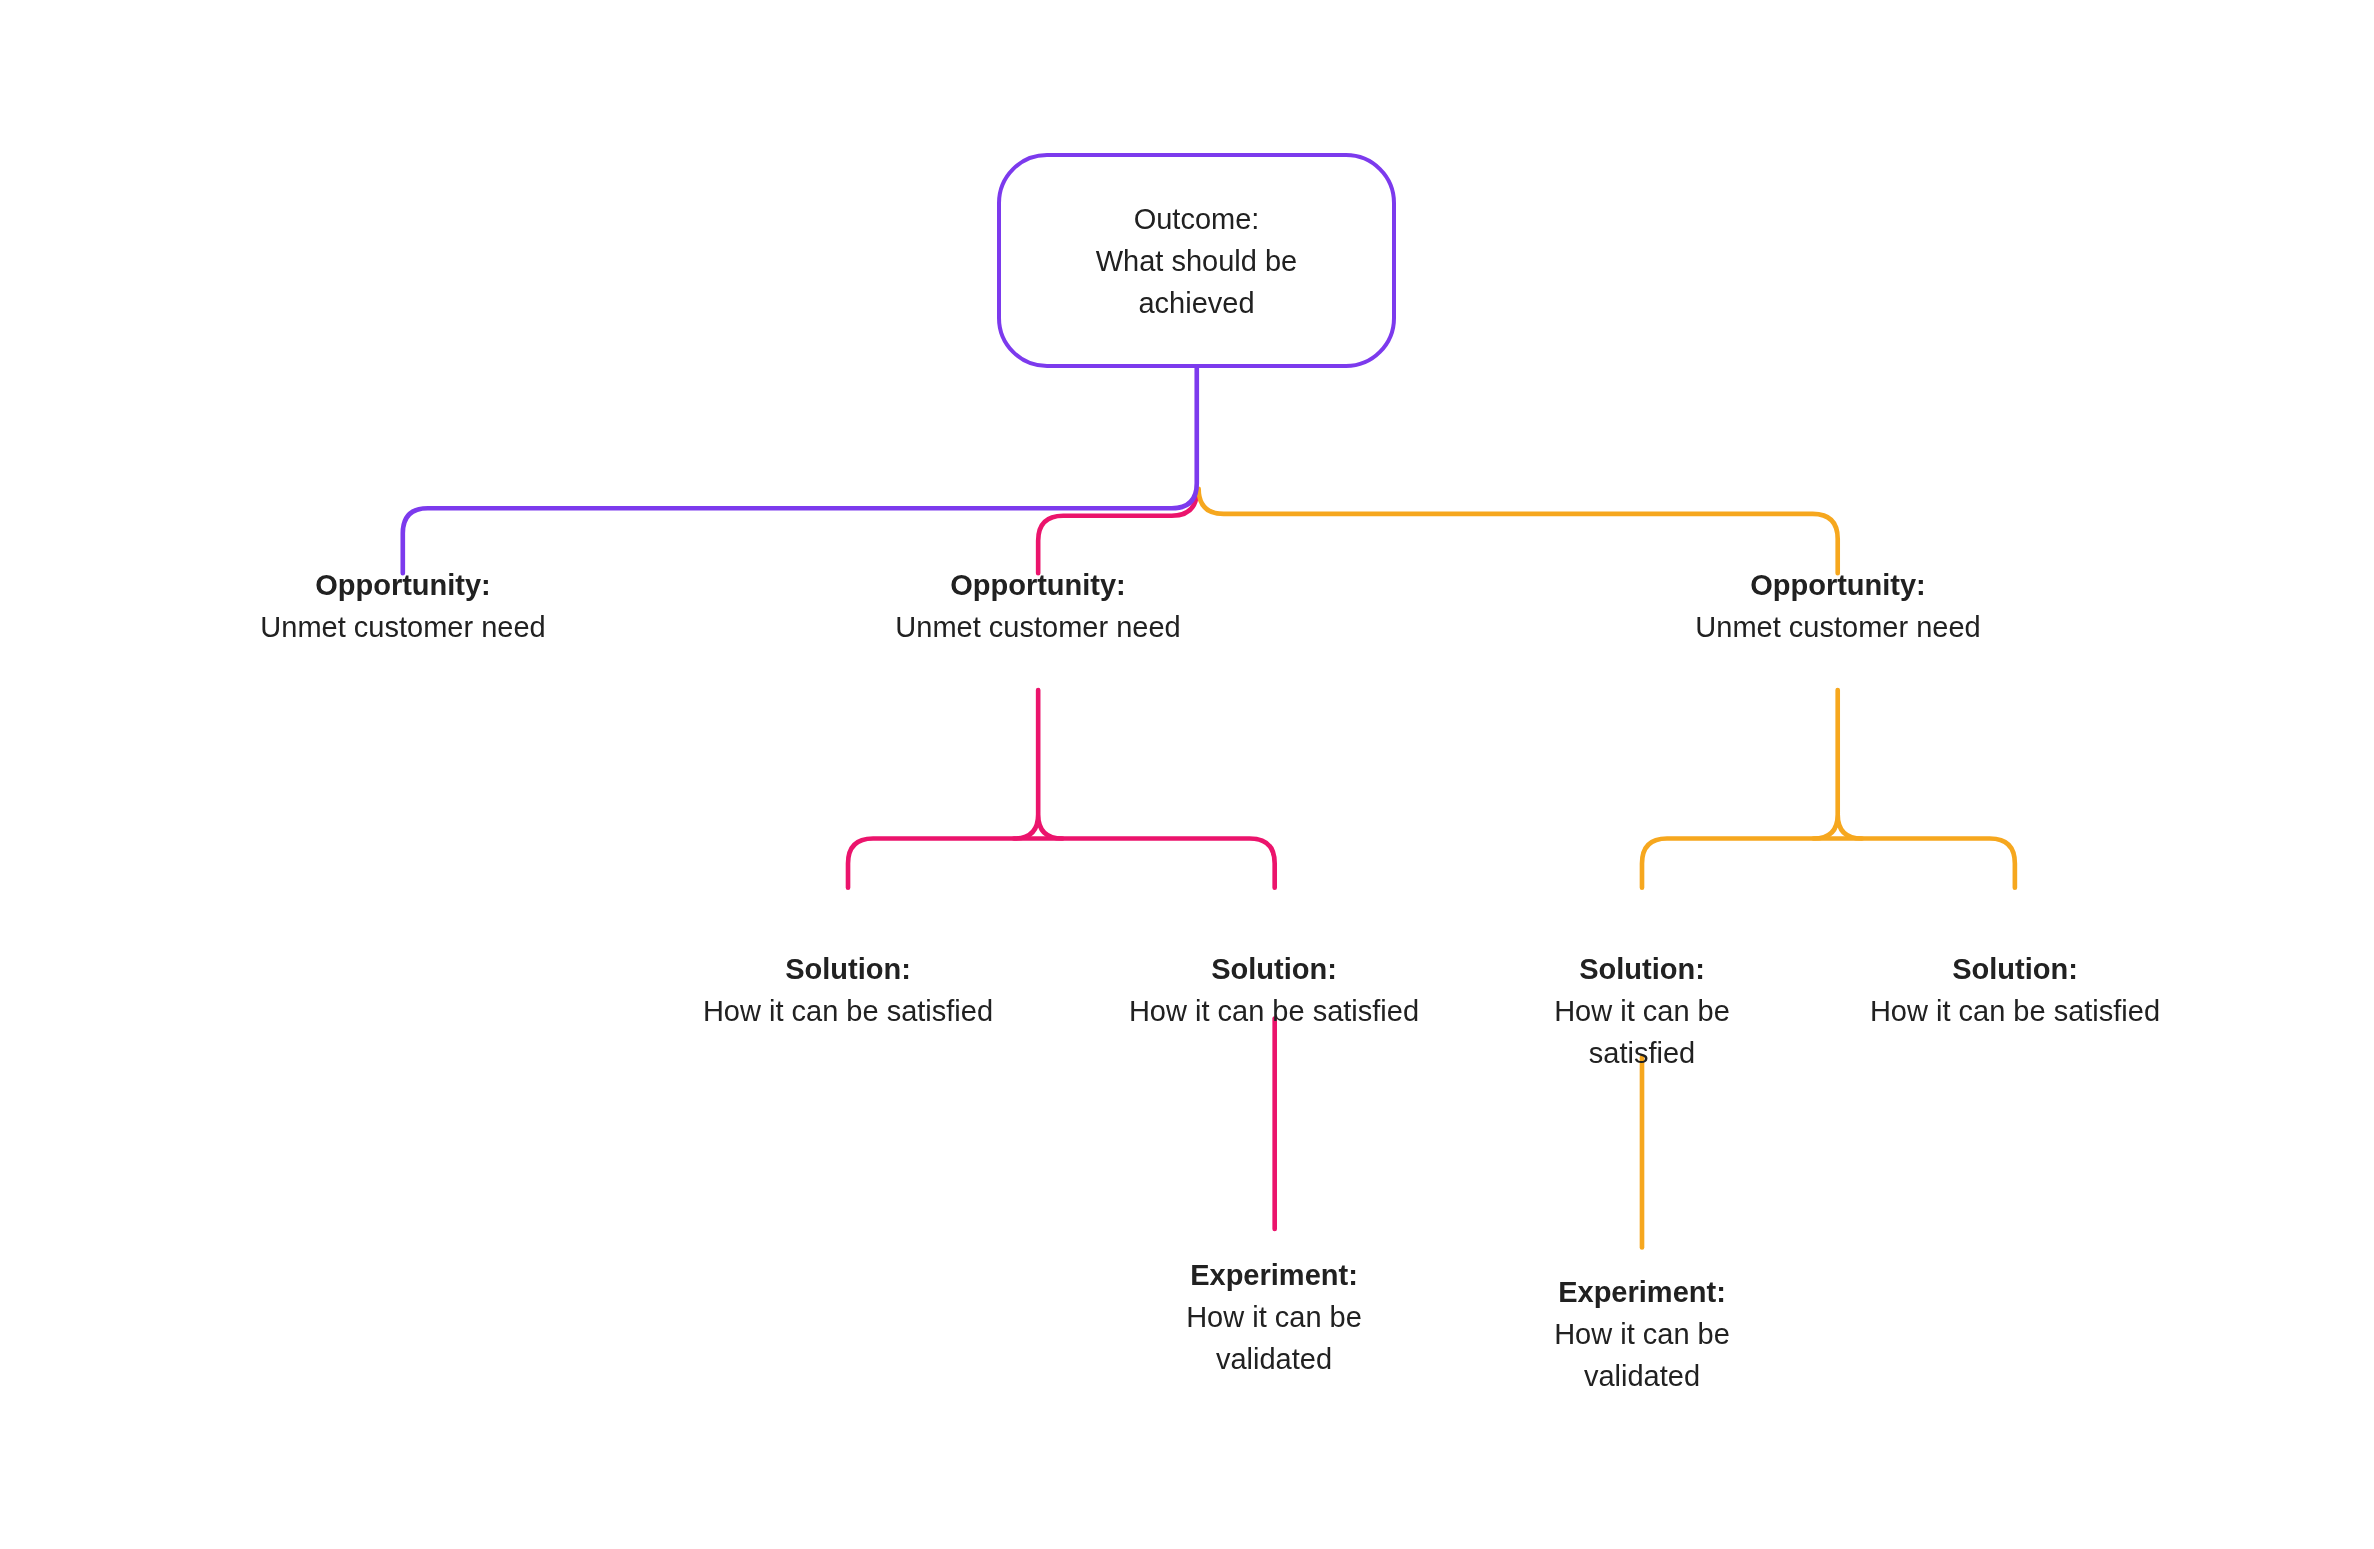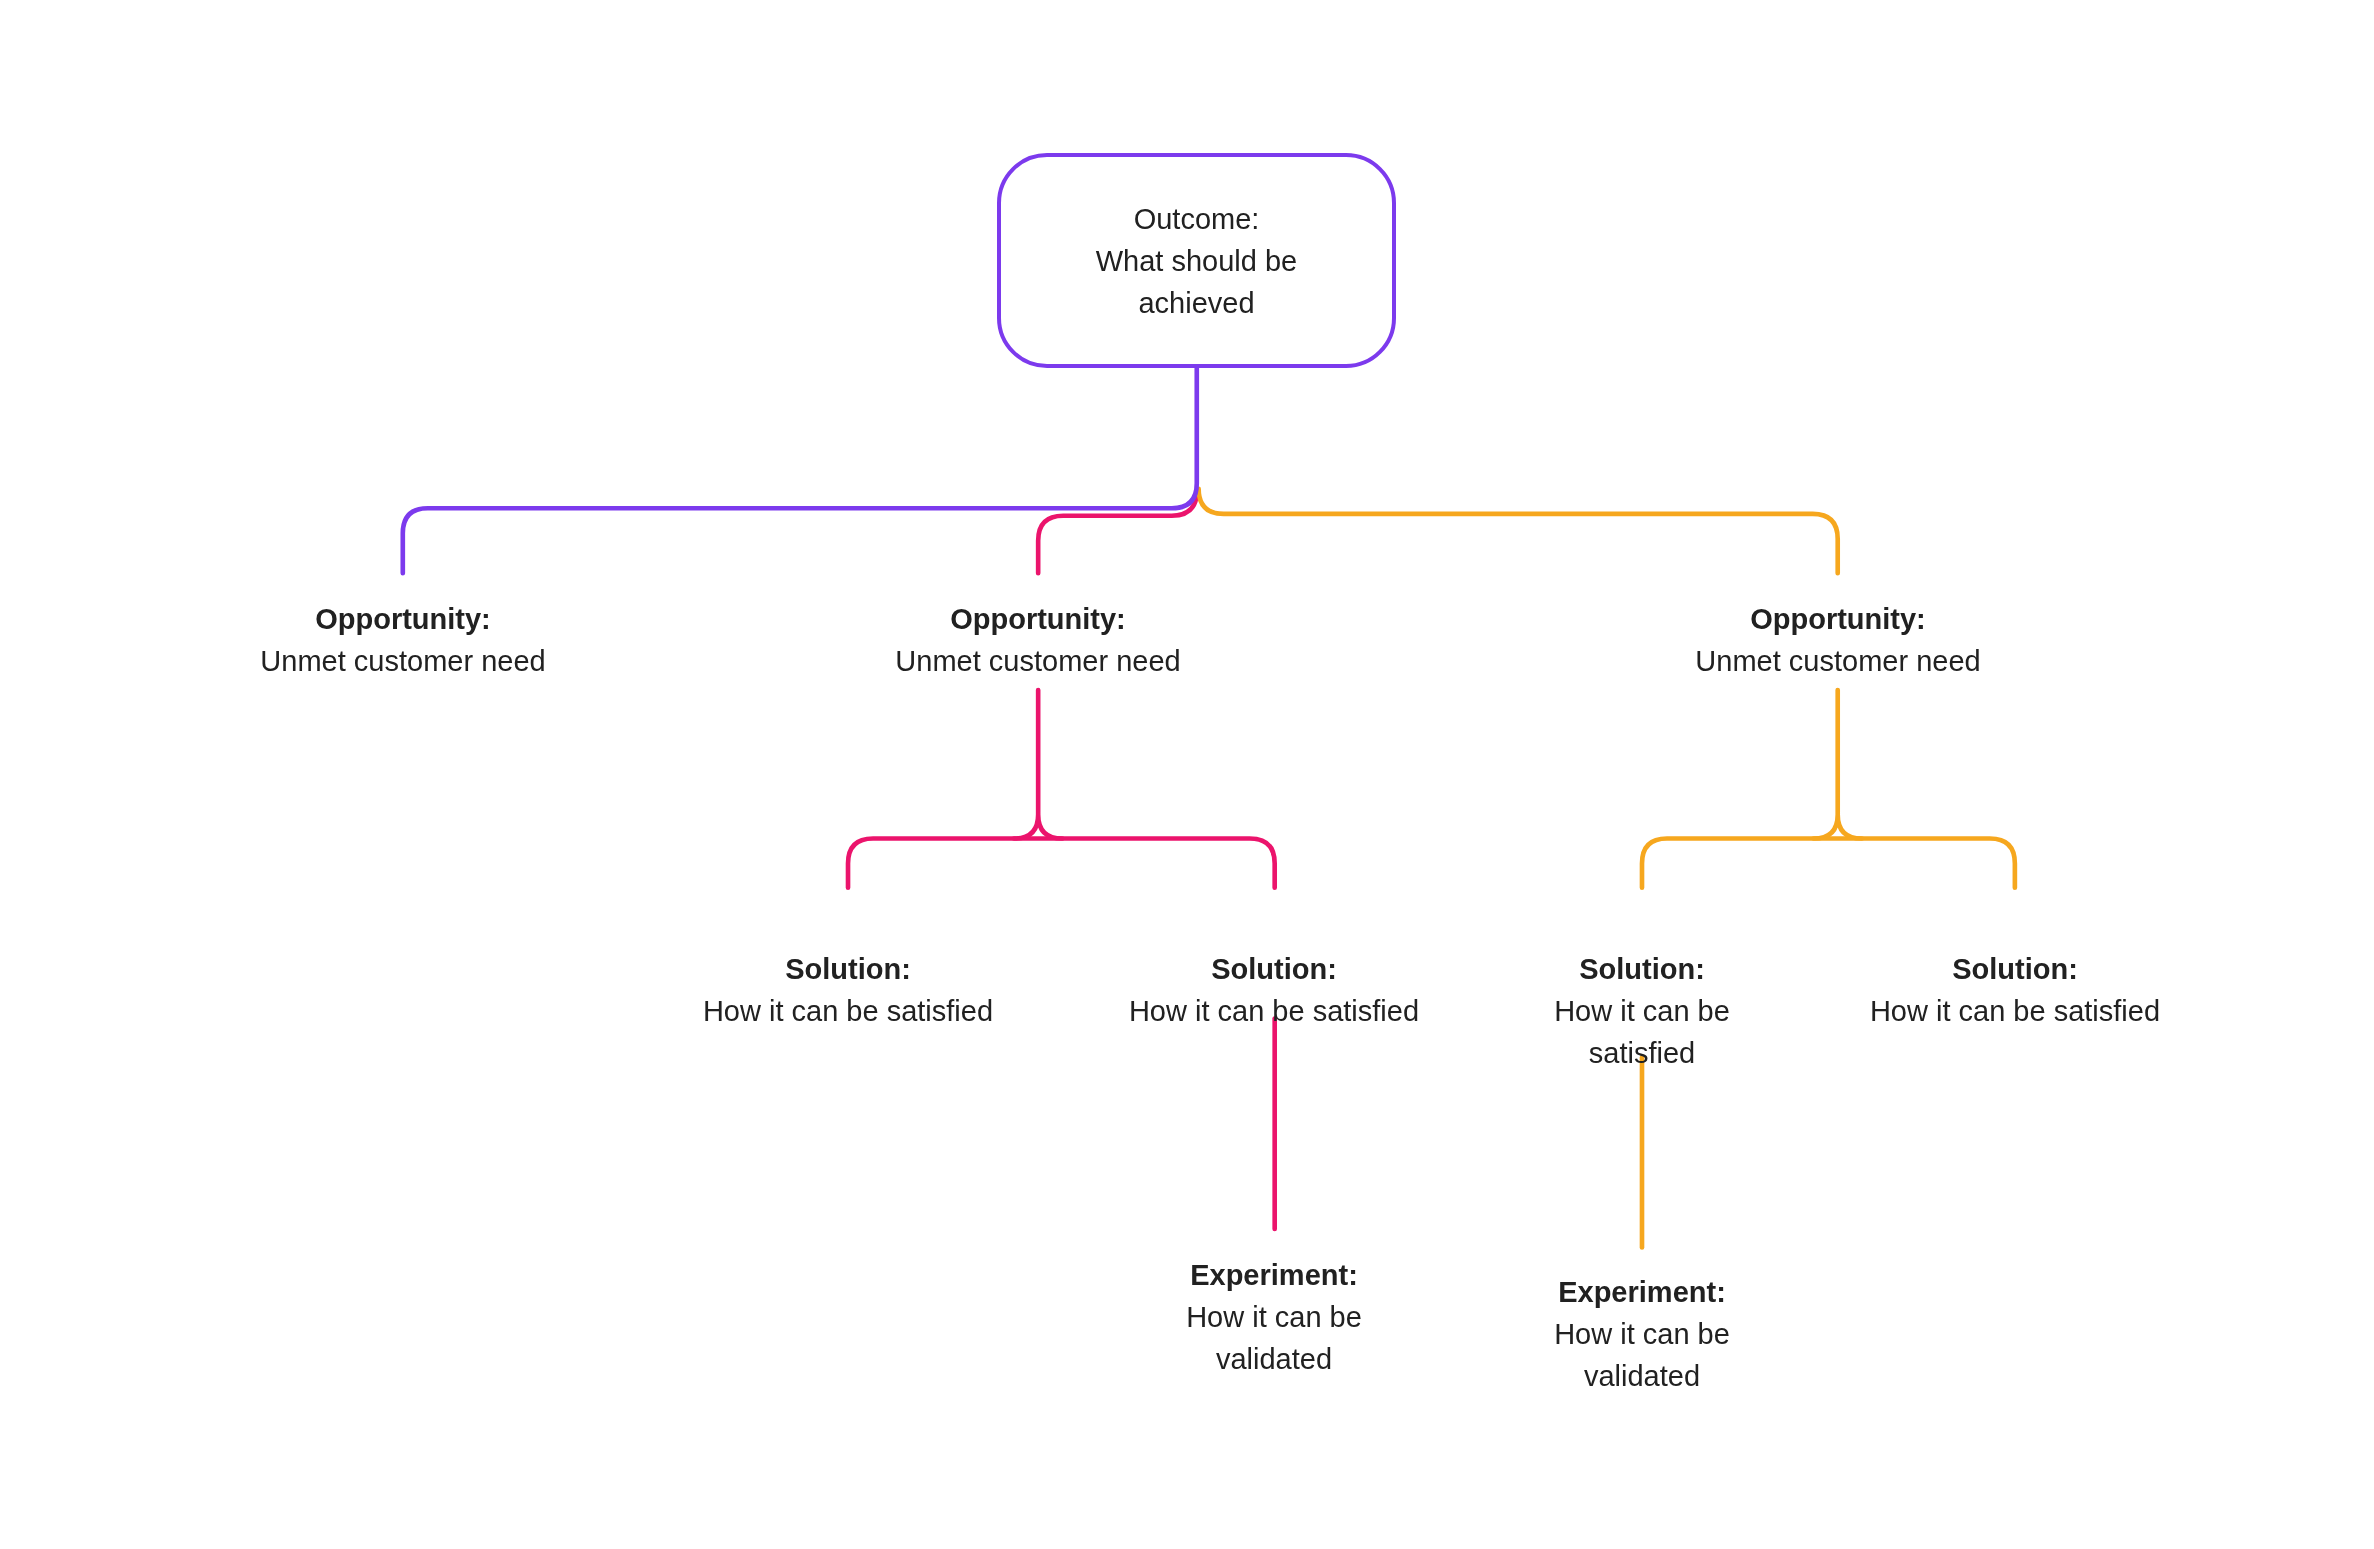--- a/index.html
+++ b/index.html
@@ -58,21 +58,21 @@
     display: flex;
     align-items: center;
     justify-content: center;
     text-align: center;
     color: var(--text, #212121);
     font-size: 29px;
     line-height: 42px;
   }
   .outcome-box .inner { width: 232px; }
 
-  .opp   { top: 598px; width: 390px; }
+  .opp   { top: 564px; width: 390px; }
   .opp1  { left: 403px;  }
   .opp2  { left: 1038px; }
   .opp3  { left: 1838px; }
 
   .sol   { top: 948px; width: 352px; }
   .sol1  { left: 848px;  }
   .sol2  { left: 1274px; }
   .sol3  { left: 1642px; width: 213px; }
   .sol4  { left: 2015px; }
 

